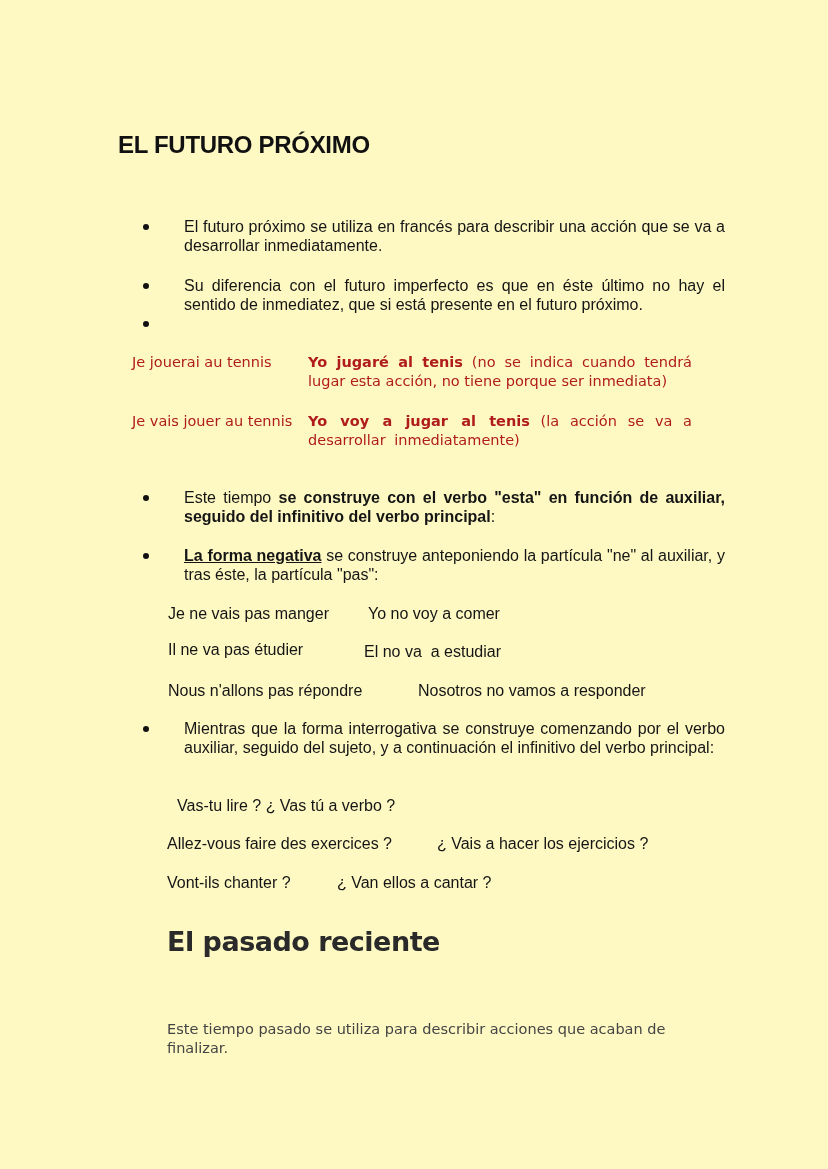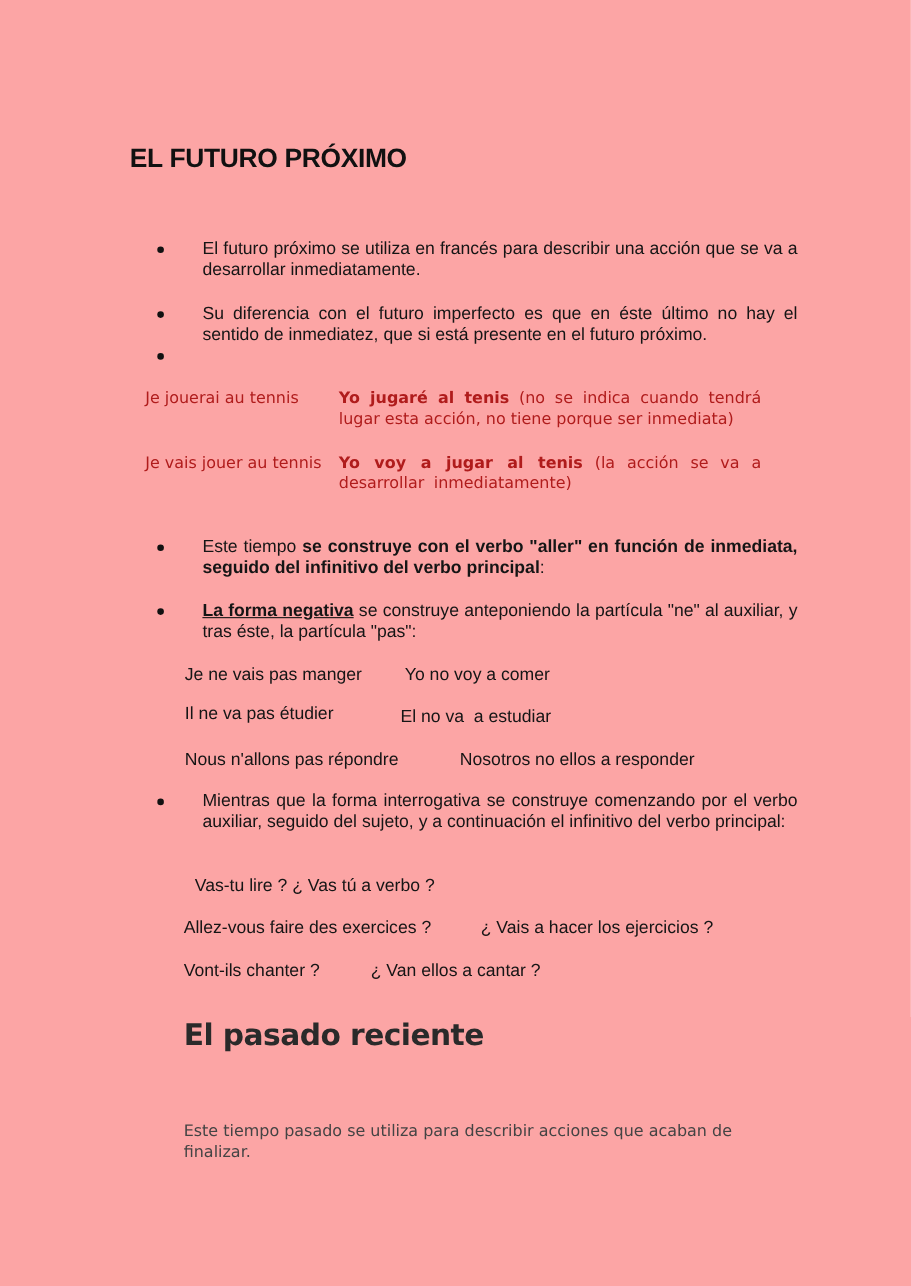--- a/index.html
+++ b/index.html
@@ -1,17 +1,17 @@
 <!DOCTYPE html>
 <html><head>
   <meta charset="utf-8">
   <style>
     html, body { margin: 0; padding: 0; background: #ffffff; }
     body { width: 828px; height: 1169px; position: relative; overflow: hidden; }
-    .page { position: absolute; left: 0; top: 0; width: 828px; height: 1169px; background: #fca5a5; }
+    .page { position: absolute; left: 0; top: 0; width: 828px; height: 1169px; background: #fef9c3; }
     .abs { position: absolute; white-space: nowrap; }
     .title {
       left: 118px; top: 131px;
       font-family: "Liberation Sans", sans-serif;
       font-weight: bold; font-size: 24px; color: #111111; letter-spacing: -0.3px;
     }
     .arial { font-family: "Liberation Sans", sans-serif; font-size: 16px; color: #151515; line-height: 19px; }
     .bullet { position: absolute; left: 143px; width: 6px; height: 6px; border-radius: 50%; background: #111; }
     .para { position: absolute; left: 184px; width: 541px; text-align: justify; text-align-last: left; white-space: normal; }
     .verdana { font-family: "DejaVu Sans", sans-serif; font-size: 14.5px; color: #b01c1c; line-height: 19px; }
@@ -44,33 +44,33 @@
 
   <span class="bullet" style="top:321px;"></span>
 
   <div class="red-left verdana" style="top:353px;">Je jouerai  au tennis</div>
   <div class="red-right verdana" style="top:353px;"><span class="b">Yo jugaré al tenis</span><span> (no se indica cuando tendrá lugar esta acción, no tiene porque ser inmediata)</span></div>
 
   <div class="red-left verdana" style="top:412px;">Je vais jouer au tennis</div>
   <div class="red-right verdana" style="top:412px;"><span class="b" style="word-spacing:6px;">Yo voy a jugar al tenis</span><span style="word-spacing:4px;"> (la acción se va a desarrollar inmediatamente)</span></div>
 
   <span class="bullet" style="top:495px;"></span>
-  <div class="para arial" style="top:488px;"><span>Este tiempo </span><span class="b">se construye con el verbo "aller" en función de inmediata, seguido del infinitivo del verbo principal</span><span>:</span></div>
+  <div class="para arial" style="top:488px;"><span>Este tiempo </span><span class="b">se construye con el verbo "esta" en función de auxiliar, seguido del infinitivo del verbo principal</span><span>:</span></div>
 
   <span class="bullet" style="top:553px;"></span>
   <div class="para arial" style="top:546px;"><span class="b u">La forma negativa</span><span> se construye anteponiendo la partícula "ne" al auxiliar,  y tras éste, la partícula "pas":</span></div>
 
   <div class="abs arial" style="left:168px; top:604px;">Je ne vais pas manger</div>
   <div class="abs arial" style="left:368px; top:604px;">Yo no voy a comer</div>
 
   <div class="abs arial" style="left:168px; top:640px;">Il ne va pas étudier</div>
   <div class="abs arial" style="left:364px; top:642px; white-space:pre;">El no va  a estudiar</div>
 
   <div class="abs arial" style="left:168px; top:681px;">Nous n'allons pas répondre</div>
-  <div class="abs arial" style="left:418px; top:681px;">Nosotros no ellos a responder</div>
+  <div class="abs arial" style="left:418px; top:681px;">Nosotros no vamos a responder</div>
 
   <span class="bullet" style="top:726px;"></span>
   <div class="para arial" style="top:719px;">Mientras que la forma interrogativa se construye comenzando por el verbo auxiliar, seguido del sujeto, y a continuación el infinitivo del verbo principal:</div>
 
   <div class="abs arial" style="left:177px; top:796px;"><span>Vas-tu lire ?</span> <span>¿ Vas tú a verbo ?</span></div>
 
   <div class="abs arial" style="left:167px; top:834px;">Allez-vous faire des exercices ?</div>
   <div class="abs arial" style="left:437px; top:834px;">¿ Vais a hacer los ejercicios ?</div>
 
   <div class="abs arial" style="left:167px; top:873px;">Vont-ils chanter ?</div>

